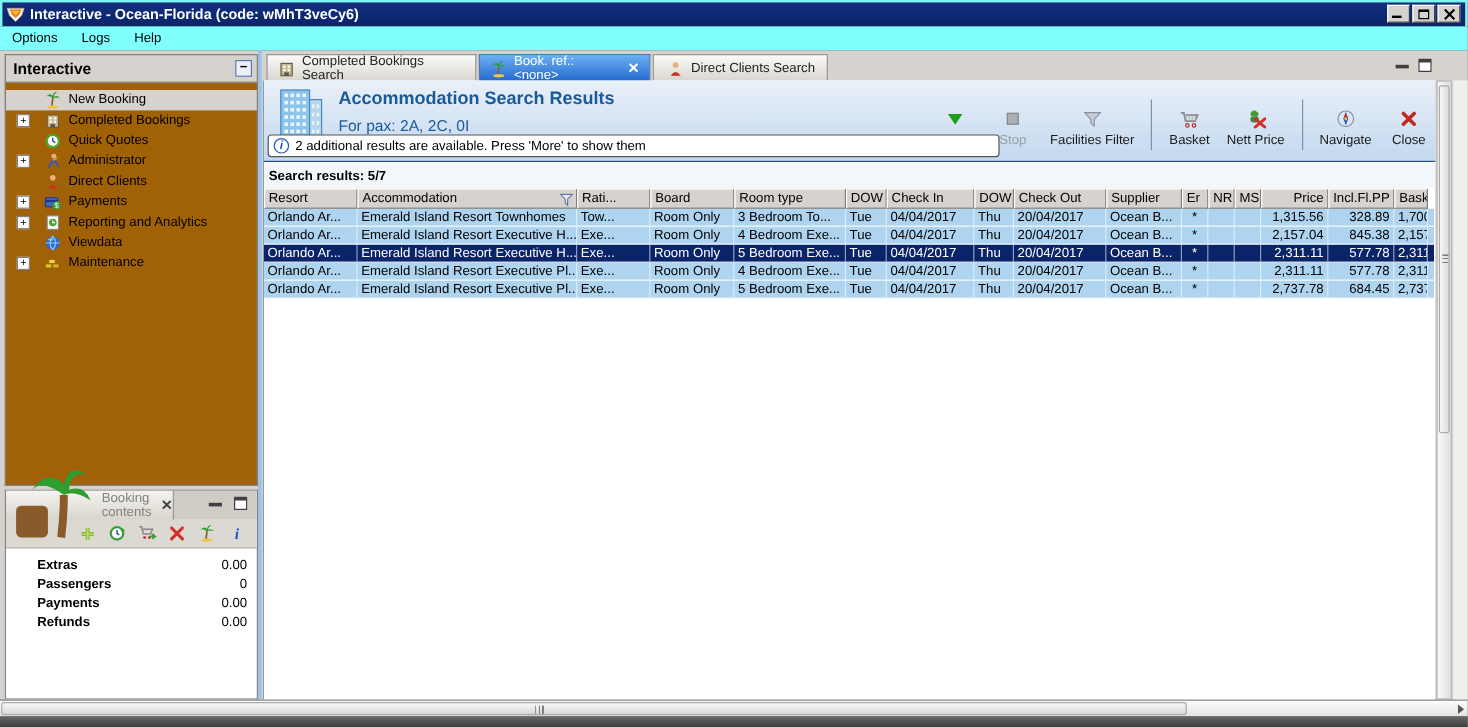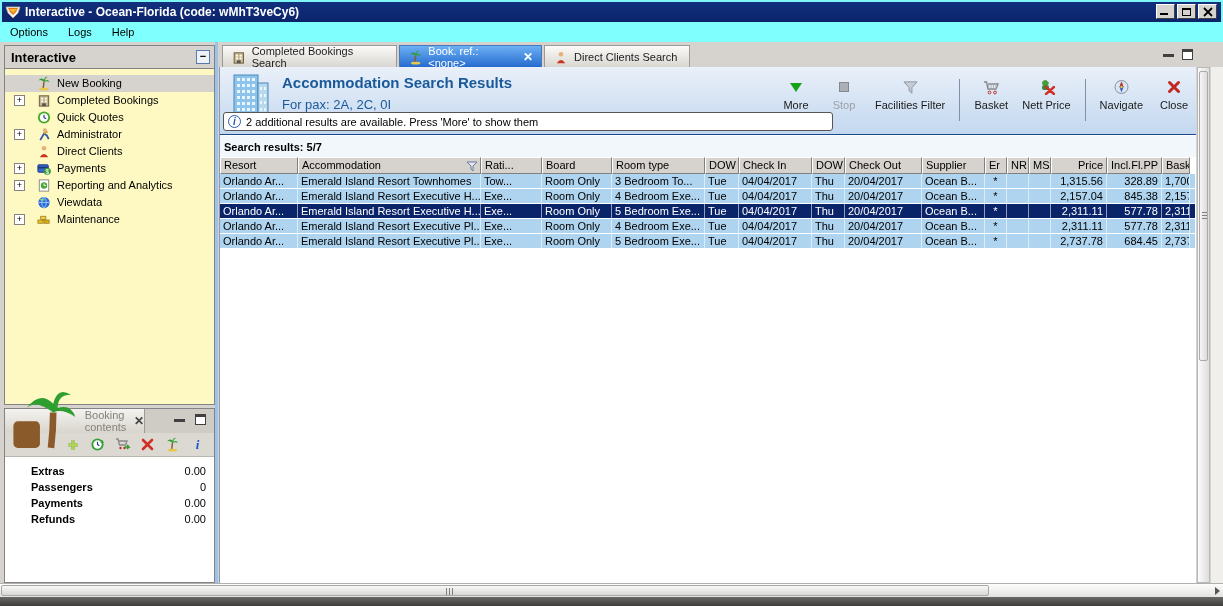--- a/index.html
+++ b/index.html
@@ -19,50 +19,50 @@
 
   
   .menubar { position:absolute; left:0; top:22px; width:1223px; height:20px; background:#80ffff; display:flex; align-items:center; }
   .menu-item { padding:2px 10px; color:#000; }
 
   
   .content { position:absolute; left:0; top:42px; width:1223px; height:541px; background:#d6d3ce; }
   .v-split { position:absolute; left:215px; top:0; width:3px; height:541px; background:#9ec2e6; }
 
   
-  .sidebar { position:absolute; left:4px; top:3px; width:211px; height:360px; background:#fef9c3; border:1px solid #848284; }
+  .sidebar { position:absolute; left:4px; top:3px; width:211px; height:360px; background:#a16207; border:1px solid #848284; }
   .sidebar-header { height:23px; background:#d6d3ce; border-bottom:1px solid #848284; display:flex; align-items:center; font-size:13px; font-weight:bold; padding-left:6px; position:relative; }
   .collapse-btn { position:absolute; right:4px; top:4px; width:14px; height:14px; border:1px solid #5a7ab0; background:#eef2f8; color:#000; font-size:11px; line-height:11px; text-align:center; }
   .tree { padding-top:6px; }
   .tree-row { height:17px; display:flex; align-items:center; position:relative; }
   .tree-row.selected { background:#d6d3ce; }
   .expander { position:absolute; left:9px; top:3px; width:11px; height:11px; border:1px solid #848284; background:#fff; font-size:9px; line-height:9px; text-align:center; color:#000; }
   .tree-icon { position:absolute; left:31px; top:1px; width:16px; height:15px; }
   .tree-label { position:absolute; left:52px; top:2px; white-space:nowrap; }
 
   
   .tabstrip { position:absolute; left:219px; top:3px; width:1004px; height:23px; }
-  .tab { position:absolute; top:0; height:23px; border:1px solid #9a9a9a; border-bottom:none; background:linear-gradient(180deg,#fbfaf8,#d8d5cf); display:flex; align-items:center; padding:0 8px; gap:5px; color:#222; }
+  .tab { position:absolute; top:0; height:23px; border:1px solid #9a9a9a; border-bottom:none; background:linear-gradient(180deg,#fbfaf8,#d8d5cf); display:flex; align-items:center; padding:0 8px; gap:5px; color:#222;justify-content:center; }
   .tab.active { background:linear-gradient(180deg,#6cb0f4,#2268cc); color:#fff; border-color:#4a78b8; }
   .tab .ticon { width:16px; height:15px; }
   .tab-close { font-weight:bold; font-size:12px; margin-left:3px; }
   .panel-btns { position:absolute; right:30px; top:4px; display:flex; gap:8px; align-items:center; }
   .pmin { width:11px; height:3px; background:#404040; margin-top:2px; }
   .pres { width:11px; height:11px; border:1px solid #404040; border-top-width:3px; background:#fff; }
 
   
   .main { position:absolute; left:219px; top:25px; width:977px; height:516px; background:#fff; border-left:1px solid #8a9ab0; overflow:hidden; }
   .head-band { position:absolute; left:0; top:0; width:977px; height:68px; background:linear-gradient(180deg,#e9f0f9,#c3d8ef); border-bottom:1px solid #1a4a8a; }
   .hotel-icon { position:absolute; left:10px; top:6px; }
   .main-title { position:absolute; left:62px; top:7px; font-size:15px; font-weight:bold; color:#1a5a9a; }
   .main-subtitle { position:absolute; left:62px; top:30px; font-size:13px; color:#1a5a9a; }
   .info-bar { position:absolute; left:3px; top:45px; width:610px; height:19px; background:#fff; border:1px solid #555; border-radius:3px; display:flex; align-items:center; gap:5px; padding-left:4px; z-index:5; }
   .info-icon { width:13px; height:13px; border:1px solid #2a5ab0; border-radius:50%; color:#2a5ab0; font-size:10px; line-height:11px; text-align:center; font-style:italic; font-weight:bold; flex:none; }
 
-  .band-toolbar { position:absolute; right:6px; top:12px; display:flex; align-items:flex-start; gap:14px; height:46px; }
+  .band-toolbar { position:absolute; right:6px; top:12px; display:flex; align-items:flex-end; gap:14px; height:46px; }
   .tool-btn { display:flex; flex-direction:column; align-items:center; gap:4px; min-width:34px; color:#1a1a1a; padding-bottom:2px;}
   .tool-btn .glyph { height:16px; display:flex; align-items:center; justify-content:center; }
   .tool-btn.disabled { color:#9aa0a8; }
   .tool-sep { width:1px; height:42px; background:#8090a8; }
   .tri-down { width:0; height:0; border-left:6px solid transparent; border-right:6px solid transparent; border-top:9px solid #18a018; }
   .stop-sq { width:10px; height:10px; background:#aab0b6; border:1px solid #888; }
 
   .results-strip { position:absolute; left:0; top:69px; width:977px; height:21px; background:#f2f7fc; display:flex; align-items:center; padding-left:4px; font-weight:bold; }
 
   .table-wrap { position:absolute; left:0; top:90px; width:975px; }

